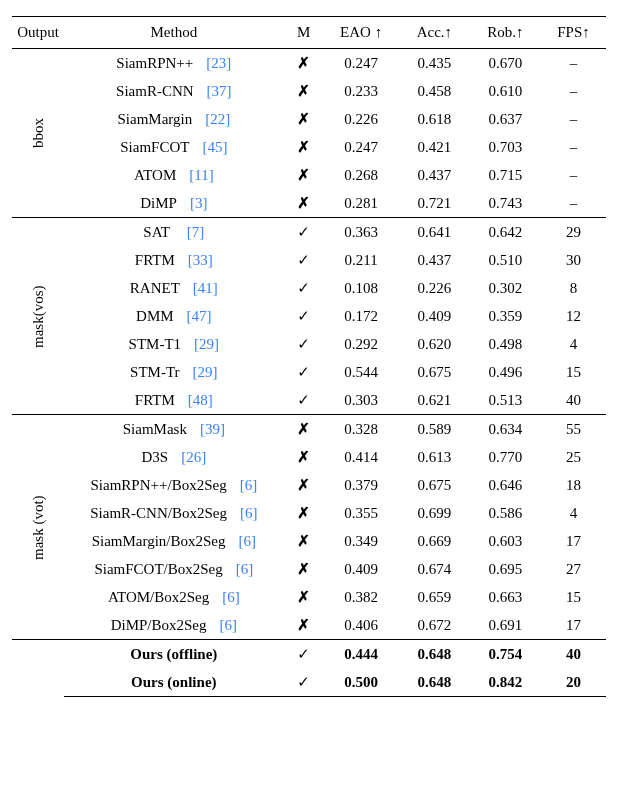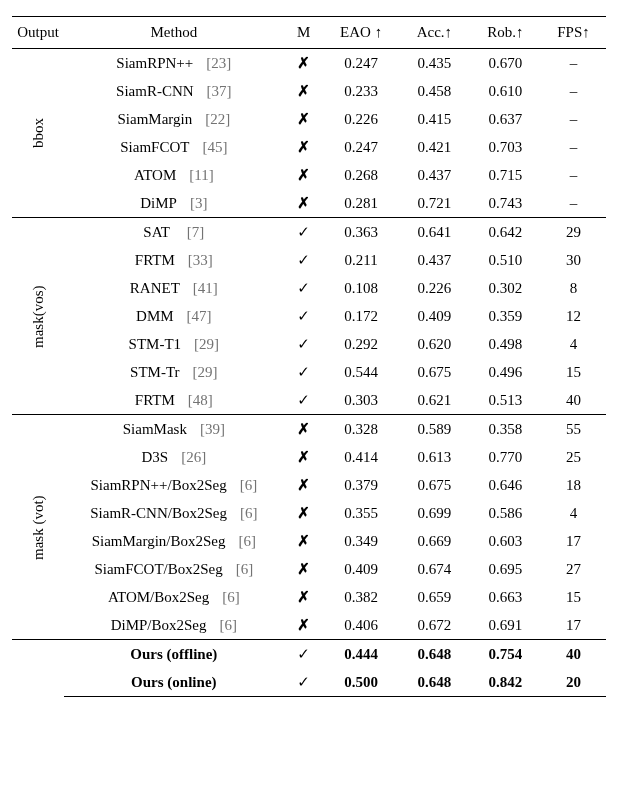--- a/index.html
+++ b/index.html
@@ -43,21 +43,21 @@
       transform: rotate(180deg);
       text-align: center;
       padding: 0 4px 0 2px;
       font-size: 15px;
       vertical-align: middle;
     }
     .method {
       text-align: center;
     }
     .ref {
-      color: #737373;
+      color: #3b82f6;
       padding-left: 13px;
     }
     .check {
       font-family: Arial, sans-serif;
     }
     .bold {
       font-weight: bold;
     }
     .xmark {
       font-weight: bold;
@@ -109,21 +109,21 @@
         <td><span class="xmark"></span></td>
         <td>0.233</td>
         <td>0.458</td>
         <td>0.610</td>
         <td>–</td>
       </tr>
       <tr>
         <td class="method"><span>SiamMargin</span><span class="ref">[22]</span></td>
         <td><span class="xmark"></span></td>
         <td>0.226</td>
-        <td>0.415</td>
+        <td>0.618</td>
         <td>0.637</td>
         <td>–</td>
       </tr>
       <tr>
         <td class="method"><span>SiamFCOT</span><span class="ref">[45]</span></td>
         <td><span class="xmark"></span></td>
         <td>0.247</td>
         <td>0.421</td>
         <td>0.703</td>
         <td>–</td>
@@ -200,21 +200,21 @@
         <td>0.621</td>
         <td>0.513</td>
         <td>40</td>
       </tr>
       <tr class="sep-top">
         <td class="vcol" rowspan="8">mask (vot)</td>
         <td class="method"><span>SiamMask</span><span class="ref">[39]</span></td>
         <td><span class="xmark"></span></td>
         <td>0.328</td>
         <td>0.589</td>
-        <td>0.358</td>
+        <td>0.634</td>
         <td>55</td>
       </tr>
       <tr>
         <td class="method"><span>D3S</span><span class="ref">[26]</span></td>
         <td><span class="xmark"></span></td>
         <td>0.414</td>
         <td>0.613</td>
         <td>0.770</td>
         <td>25</td>
       </tr>

